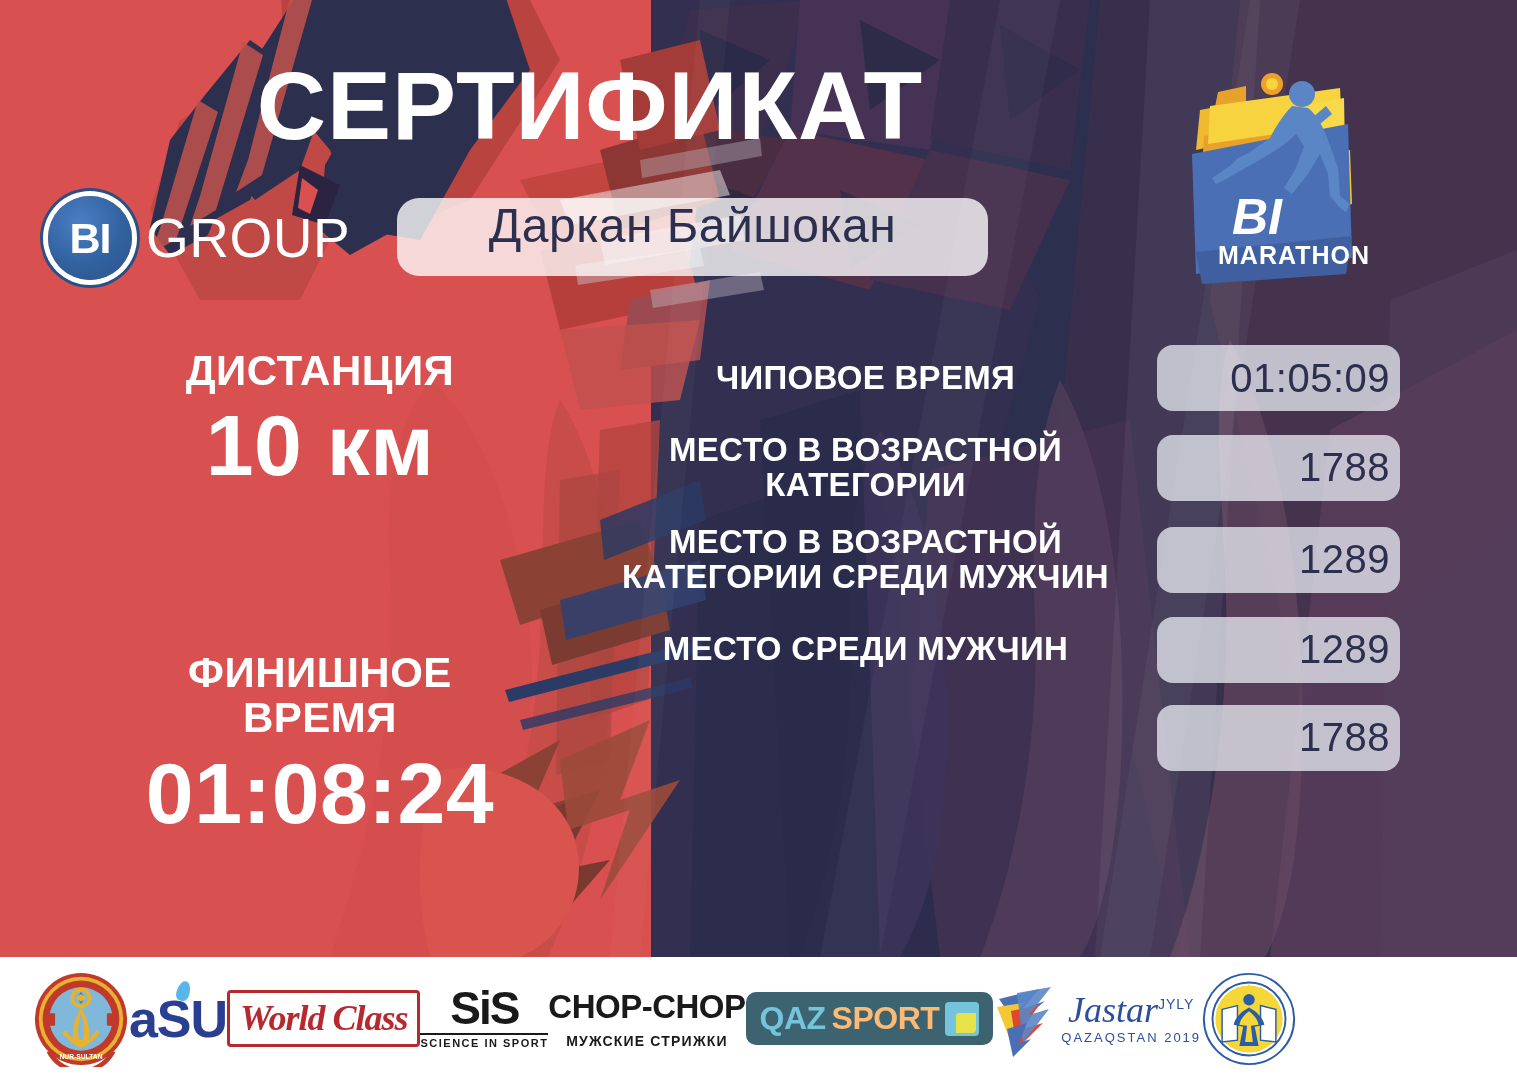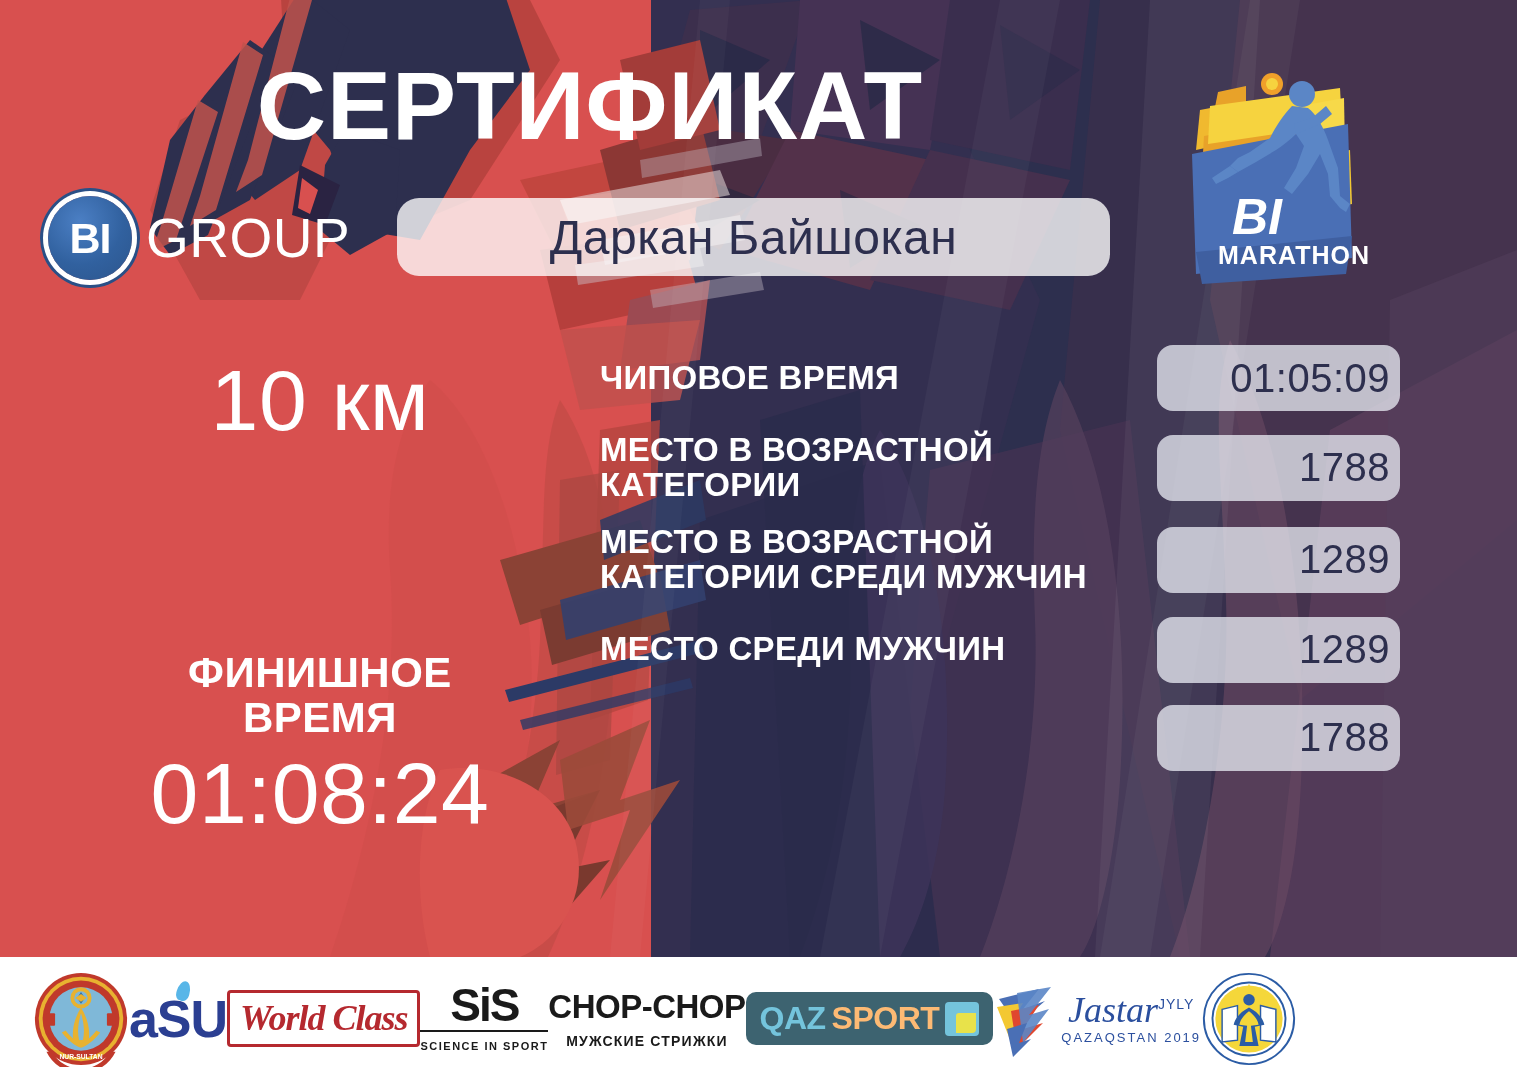--- a/index.html
+++ b/index.html
@@ -24,43 +24,43 @@
   .bi-group{position:absolute;left:48px;top:196px;display:flex;align-items:center;gap:14px;}
   .bi-badge{width:84px;height:84px;border-radius:50%;
     background:radial-gradient(circle at 38% 30%,#4b7fc4 0%,#31619f 55%,#2c558c 100%);
     box-shadow:0 0 0 5px #ffffff, 0 0 0 8px #2a4f86;
     display:flex;align-items:center;justify-content:center;}
   .bi-badge span{color:#fff;font-weight:bold;font-size:43px;letter-spacing:-1px;
     font-family:"Liberation Sans",sans-serif;}
   .bi-word{color:#ffffff;font-size:55px;font-weight:normal;letter-spacing:0.5px;}
 
   .name-pill{
-    position:absolute;left:397px;top:198px;width:713px;height:78px;
+    position:absolute;left:397px;top:198px;width:591px;height:78px;
     background:rgba(255,255,255,0.78);
     border-radius:22px;
-    display:flex;align-items:center;justify-content:center;
+    display:flex;align-items:flex-start;justify-content:center;
   }
   .name-pill span{font-size:48px;color:#2d2f4e;letter-spacing:0.5px;}
 
   
   .marathon-logo{position:absolute;left:1180px;top:62px;width:200px;height:232px;}
   .marathon-logo svg{display:block;}
 
   
   .left-block{position:absolute;left:80px;width:480px;text-align:center;color:#ffffff;}
   #dist-block{top:348px;}
   #fin-block{top:650px;}
   .blk-label{font-size:42px;font-weight:bold;line-height:1.08;letter-spacing:0.5px;}
-  .blk-value{font-size:86px;font-weight:normal;line-height:1.12;letter-spacing:0.5px;margin-top:4px;}
+  .blk-value{font-size:86px;font-weight:bold;line-height:1.12;letter-spacing:0.5px;margin-top:4px;}
 
   
   #stats{position:absolute;left:600px;top:345px;width:800px;}
   .stat-row{display:flex;align-items:center;justify-content:flex-end;margin-bottom:22px;}
   .stat-label{
-    flex:1;text-align:left;color:#ffffff;font-weight:bold;
+    flex:1;text-align:center;color:#ffffff;font-weight:bold;
     font-size:33px;line-height:1.06;letter-spacing:0.3px;padding-right:26px;
   }
   .stat-pill{
     width:243px;min-height:66px;border-radius:16px;
     background:rgba(233,235,243,0.76);
     display:flex;align-items:center;justify-content:flex-end;
     padding-right:10px;box-sizing:border-box;
   }
   .stat-pill span{font-size:40px;color:#2d2f4e;letter-spacing:0.5px;}
 
@@ -72,21 +72,21 @@
   .sp-nursultan{width:96px;height:96px;}
   .sp-asu{font-size:52px;font-weight:bold;color:#2b3f92;letter-spacing:-1px;position:relative;}
   .sp-asu .drop{position:absolute;top:-8px;left:48px;width:13px;height:20px;
     background:#58b6e8;border-radius:60% 60% 50% 50%/70% 70% 40% 40%;transform:rotate(16deg);}
   .sp-worldclass{border:3px solid #b5292f;border-radius:4px;padding:4px 10px 5px 10px;background:#fff;}
   .sp-worldclass i{font-style:italic;font-weight:bold;font-size:36px;color:#b5292f;
     letter-spacing:-1px;font-family:"Liberation Serif",serif;}
   .sp-sis{text-align:center;}
   .sp-sis .big{font-size:46px;font-weight:bold;color:#1a1a1a;letter-spacing:-2px;line-height:0.9;}
   .sp-sis .sub{font-size:11px;font-weight:bold;color:#1a1a1a;letter-spacing:1.5px;
-    border-top:2px solid #1a1a1a;margin-top:3px;padding-top:8px;}
+    border-top:2px solid #1a1a1a;margin-top:3px;padding-top:2px;}
   .sp-chop{text-align:center;}
   .sp-chop .big{font-size:33px;font-weight:bold;color:#1a1a1a;letter-spacing:-0.5px;}
   .sp-chop .sub{font-size:14px;font-weight:bold;color:#1a1a1a;letter-spacing:1.2px;margin-top:7px;}
   .sp-qaz{background:#3d6370;padding:8px 14px;display:flex;align-items:center;gap:6px;border-radius:10px;}
   .sp-qaz .q1{font-size:32px;font-weight:bold;color:#74c4dc;letter-spacing:-0.5px;}
   .sp-qaz .q2{font-size:32px;font-weight:bold;color:#fdba74;letter-spacing:-0.5px;}
   .sp-qaz .sq{width:34px;height:34px;background:#74c4dc;border-radius:4px;position:relative;}
   .sp-qaz .sq:after{content:"";position:absolute;right:3px;bottom:3px;width:20px;height:20px;
     background:#e8e24a;border-radius:3px 0 4px 0;}
   .sp-jastar{display:flex;align-items:center;gap:6px;}
@@ -245,20 +245,21 @@
         <path d="M50,104 L38,112 L32,116 L36,122 L48,116 L58,110 Z"></path>
         <path d="M150,134 L160,146 L166,150 L170,142 L160,134 Z"></path>
       </g>
 
       <text x="52" y="172" font-family="Liberation Sans, sans-serif" font-size="50" font-weight="bold" font-style="italic" fill="#ffffff">BI</text>
       <text x="38" y="202" font-family="Liberation Sans, sans-serif" font-size="25" font-weight="bold" letter-spacing="1" fill="#ffffff">MARATHON</text>
     </svg>
   </div>
 
   <div class="left-block" id="dist-block">
+    <div class="blk-label">ДИСТАНЦИЯ</div>
     <div class="blk-value">10 км</div>
   </div>
 
   <div class="left-block" id="fin-block">
     <div class="blk-label">ФИНИШНОЕ</div>
     <div class="blk-label">ВРЕМЯ</div>
     <div class="blk-value">01:08:24</div>
   </div>
 
   <div id="stats">

